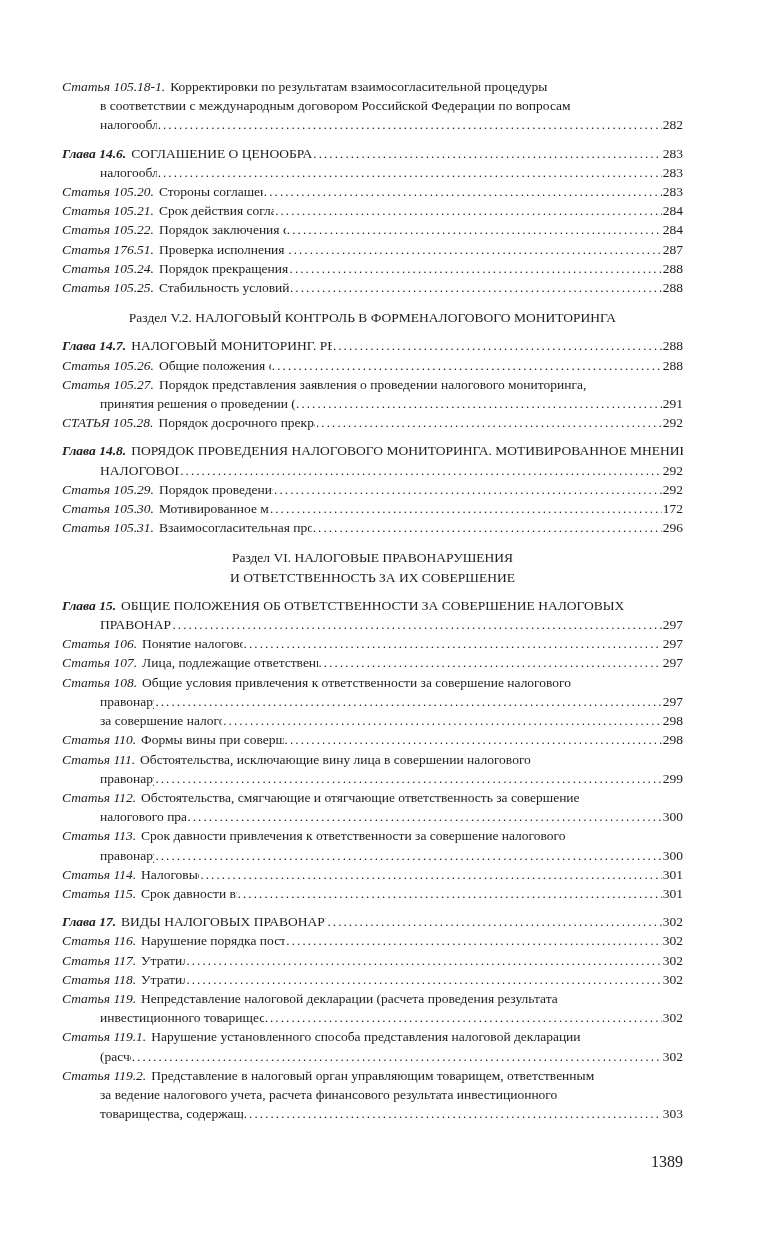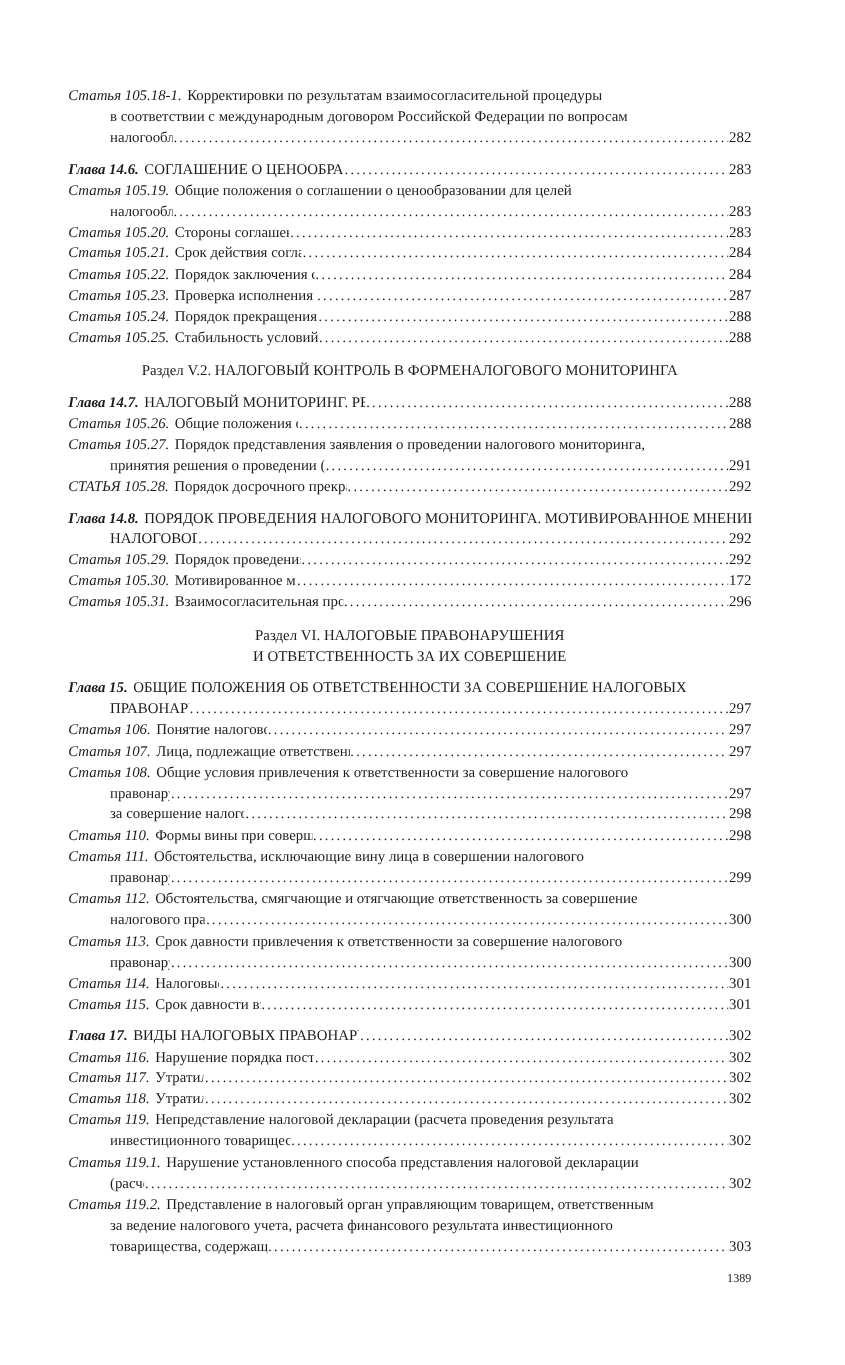--- a/index.html
+++ b/index.html
@@ -64,21 +64,21 @@
   .section {
     text-align: center;
     font-weight: normal;
     margin-top: 11px;
     margin-bottom: 9px;
   }
   .pagefoot {
     position: absolute;
     top: 1152px;
     right: 85px;
-    font-size: 11px;
+    font-size: 16px;
     line-height: 20px;
     color: #1c1c1c;
   }
 </style>
 </head>
 <body>
 
 <div class="page">
   <div class="toc">
       <div class="entry article">
@@ -97,24 +97,20 @@
       </div>
       <div class="entry chapter gap-top">
         <div class="row">
           <span class="label">Глава 14.6.</span>
           <span class="text">СОГЛАШЕНИЕ О ЦЕНООБРАЗОВАНИИ ДЛЯ ЦЕЛЕЙ НАЛОГООБЛОЖЕНИЯ</span>
           <span class="fill"></span>
           <span class="pn">283</span>
         </div>
       </div>
       <div class="entry article">
-        <div class="row">
-          <span class="label">Статья 105.19.</span>
-          <span class="text">Общие положения о соглашении о ценообразовании для целей</span>
-        </div>
         <div class="row cont">
           <span class="text">налогообложения</span>
           <span class="fill"></span>
           <span class="pn">283</span>
         </div>
       </div>
       <div class="entry article">
         <div class="row">
           <span class="label">Статья 105.20.</span>
           <span class="text">Стороны соглашения о ценообразовании</span>
@@ -133,21 +129,21 @@
       <div class="entry article">
         <div class="row">
           <span class="label">Статья 105.22.</span>
           <span class="text">Порядок заключения соглашения о ценообразовании</span>
           <span class="fill"></span>
           <span class="pn">284</span>
         </div>
       </div>
       <div class="entry article">
         <div class="row">
-          <span class="label">Статья 105.23.</span>
+          <span class="label">Статья 176.51.</span>
           <span class="text">Проверка исполнения соглашения о ценообразовании</span>
           <span class="fill"></span>
           <span class="pn">287</span>
         </div>
       </div>
       <div class="entry article">
         <div class="row">
           <span class="label">Статья 105.24.</span>
           <span class="text">Порядок прекращения соглашения о ценообразовании</span>
           <span class="fill"></span>

